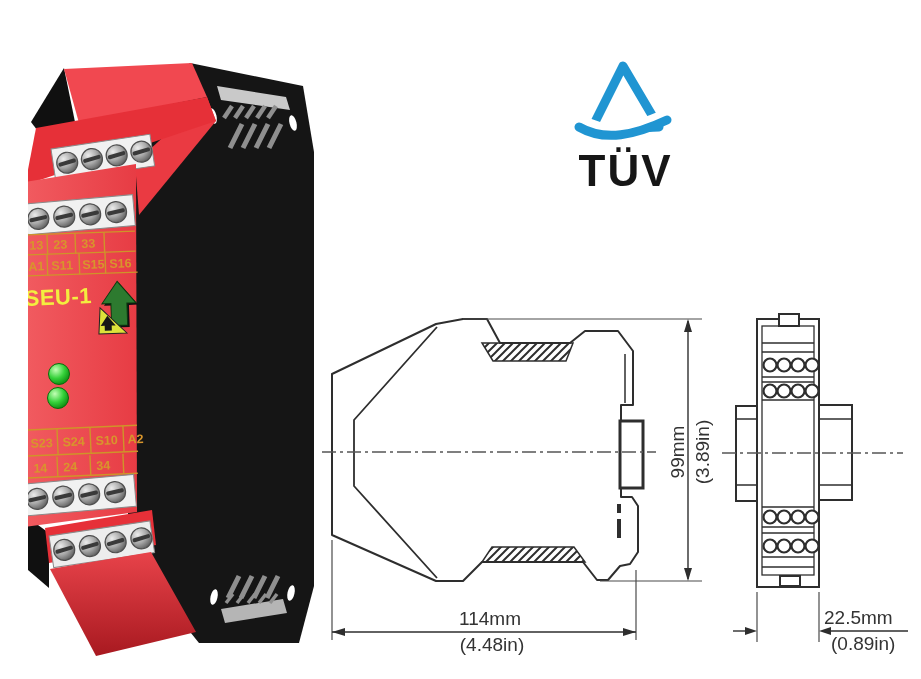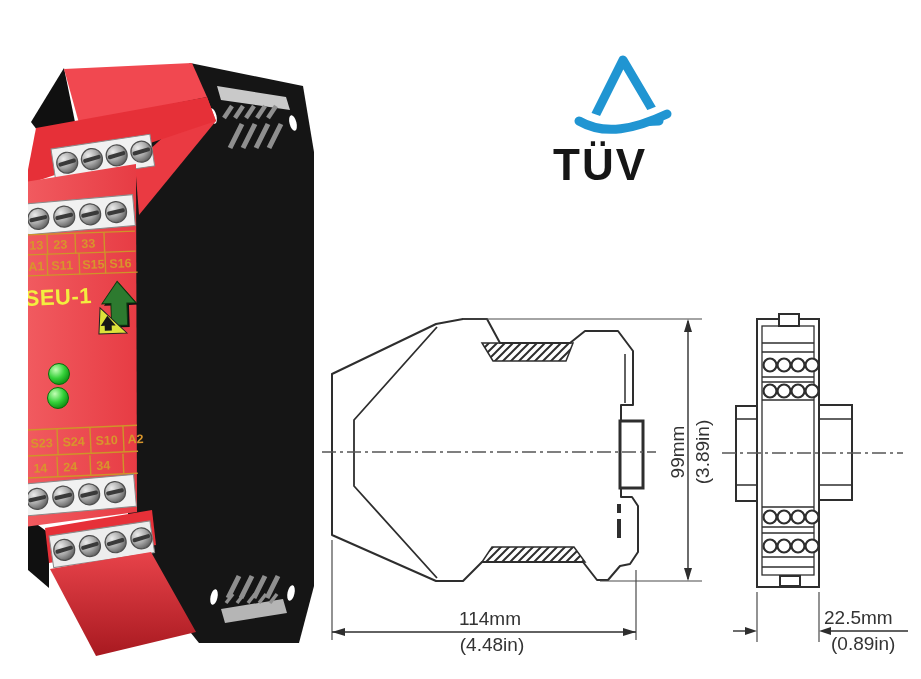--- a/index.html
+++ b/index.html
@@ -1,19 +1,19 @@
 <!DOCTYPE html>
 <html><head>
 <meta charset="utf-8">
 <style>
   html,body{margin:0;padding:0;background:#fff;}
   #stage{position:relative;width:921px;height:679px;background:#ffffff;overflow:hidden;
          font-family:"Liberation Sans",sans-serif;}
   .abs{position:absolute;}
-  #tuv-box{left:553px;top:30px;width:145px;height:160px;}
+  #tuv-box{left:553px;top:36px;width:145px;height:160px;text-align:center;}
   #tuv-text{font-weight:bold;font-size:44px;letter-spacing:2px;color:#161616;margin-top:-6px;}
   svg text{font-family:"Liberation Sans",sans-serif;}
   .dimtxt{font-size:19px;fill:#333;}
   .lbl{font-size:12.5px;font-weight:bold;fill:#d8952c;}
 </style>
 </head>
 <body>
 
 <div id="stage">
 

